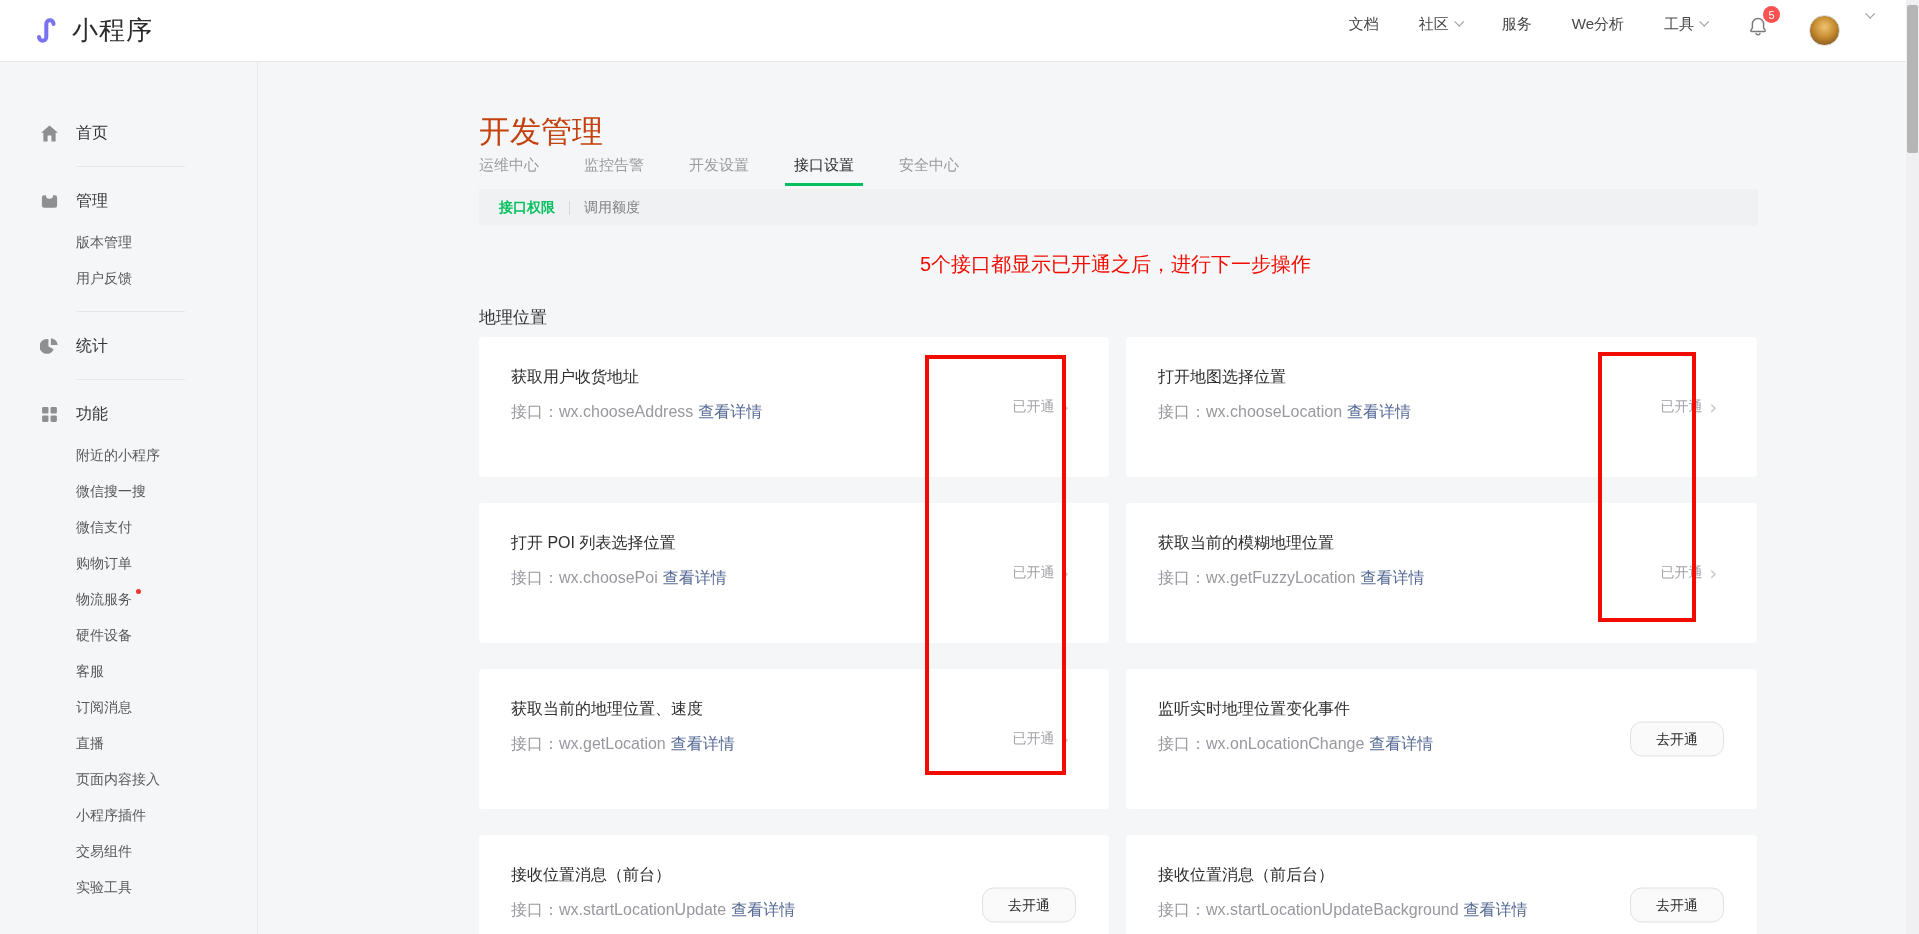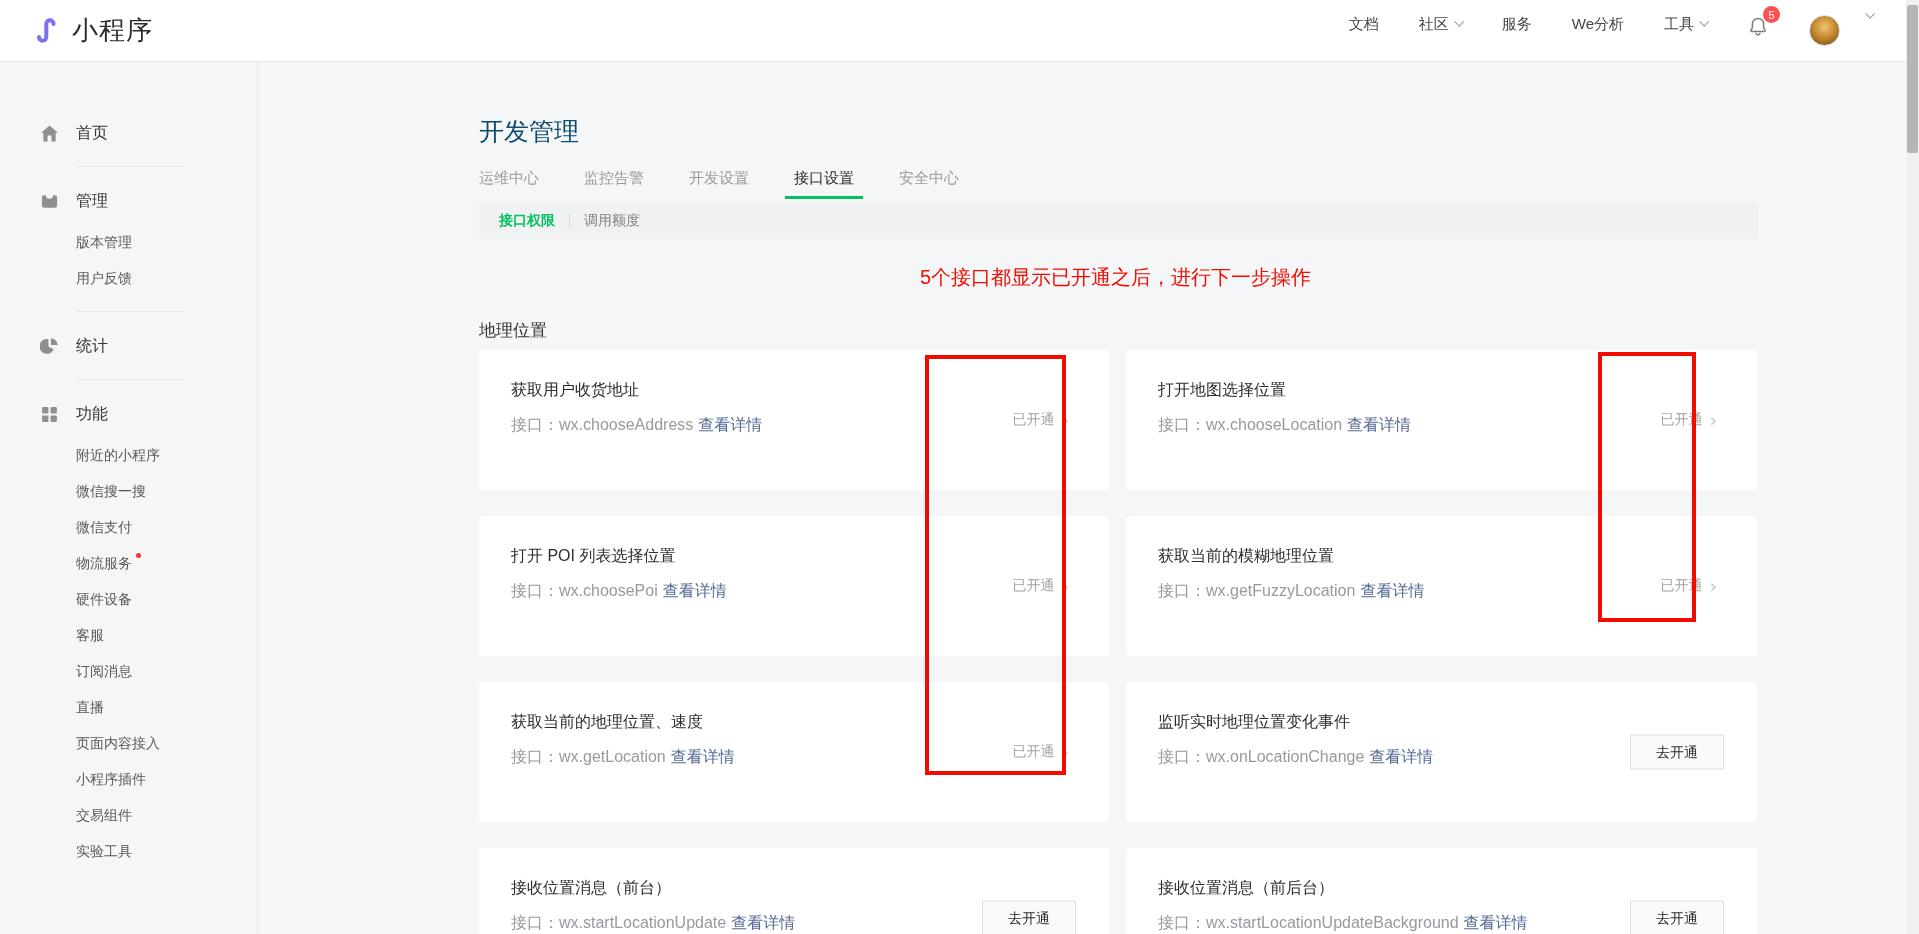--- a/index.html
+++ b/index.html
@@ -57,23 +57,23 @@
     color: #595959; cursor: pointer; position: relative; white-space: nowrap;
   }
   .red-dot {
     display: inline-block; width: 5px; height: 5px; background: #f43530;
     border-radius: 50%; vertical-align: 10px; margin-left: 4px;
   }
 
   
   .main { flex: 1 1 auto; position: relative; overflow: hidden; background: #f5f6f8; }
   .content { margin-left: 189px; width: 1279px; }
-  .page-title { font-size: 25px; font-weight: 400; color: #0c4a6e; margin-top: 53px; line-height: 33px; }
-
-  .tabs { display: flex; column-gap: 45px; margin-top: 21px; height: 20px; }
+  .page-title { font-size: 31px; font-weight: 400; color: #c2410c; margin-top: 53px; line-height: 33px; }
+
+  .tabs { display: flex; column-gap: 45px; margin-top: 8px; height: 20px; }
   .tab { font-size: 15px; color: #9b9b9b; cursor: pointer; position: relative; white-space: nowrap; }
   .tab.active { color: #2e2e2e; }
   .tab.active::after {
     content: ""; position: absolute; left: -9px; right: -9px; bottom: -10px;
     height: 3px; background: #07c160;
   }
 
   .subtab-bar {
     margin-top: 13px; height: 37px; background: #f0f1f3;
     display: flex; align-items: center; padding-left: 20px;
@@ -97,21 +97,21 @@
   .detail-link { color: #576b95; text-decoration: none; margin-left: 5px; cursor: pointer; }
   .status {
     position: absolute; right: 40px; top: 50%; transform: translateY(-50%);
     display: flex; align-items: center; gap: 7px; cursor: pointer;
     font-size: 14px; color: #a3a3a8;
   }
   .chev-r { font-size: 19px; color: #c9c9c9; line-height: 14px; font-family: "DejaVu Sans", sans-serif; }
   .go-btn {
     position: absolute; right: 33px; top: 50%; transform: translateY(-50%);
     width: 94px; height: 35px; background: #fafafa; border: 1px solid #e0e0e0;
-    border-radius: 0; font-size: 14px; color: #2b2b2b; cursor: pointer;
+    border-radius: 12px; font-size: 14px; color: #2b2b2b; cursor: pointer;
     font-family: inherit;
   }
 
   
   .annot-rect { position: absolute; border: 4px solid #f20c00; z-index: 50; pointer-events: none; }
   .rect-left  { left: 925px;  top: 355px; width: 141px; height: 420px; }
   .rect-right { left: 1598px; top: 352px; width: 98px;  height: 270px; }
 
   
   .scrollbar { position: absolute; right: 0; top: 0; width: 13px; height: 934px; background: #f0f0f2; z-index: 60; }
@@ -198,20 +198,21 @@
         <rect x="10" y="2" width="6" height="6" rx="1" fill="#8f8f8f"></rect>
         <rect x="2" y="10" width="6" height="6" rx="1" fill="#8f8f8f"></rect>
         <rect x="10" y="10" width="6" height="6" rx="1" fill="#8f8f8f"></rect>
       </svg>
       <span>功能</span>
     </div>
     <div class="sub-list">
       <div class="sub-item">附近的小程序</div>
       <div class="sub-item">微信搜一搜</div>
       <div class="sub-item">微信支付</div>
+      <div class="sub-item">购物订单</div>
       <div class="sub-item"><span>物流服务</span><span class="red-dot"></span></div>
       <div class="sub-item">硬件设备</div>
       <div class="sub-item">客服</div>
       <div class="sub-item">订阅消息</div>
       <div class="sub-item">直播</div>
       <div class="sub-item">页面内容接入</div>
       <div class="sub-item">小程序插件</div>
       <div class="sub-item">交易组件</div>
       <div class="sub-item">实验工具</div>
     </div>

